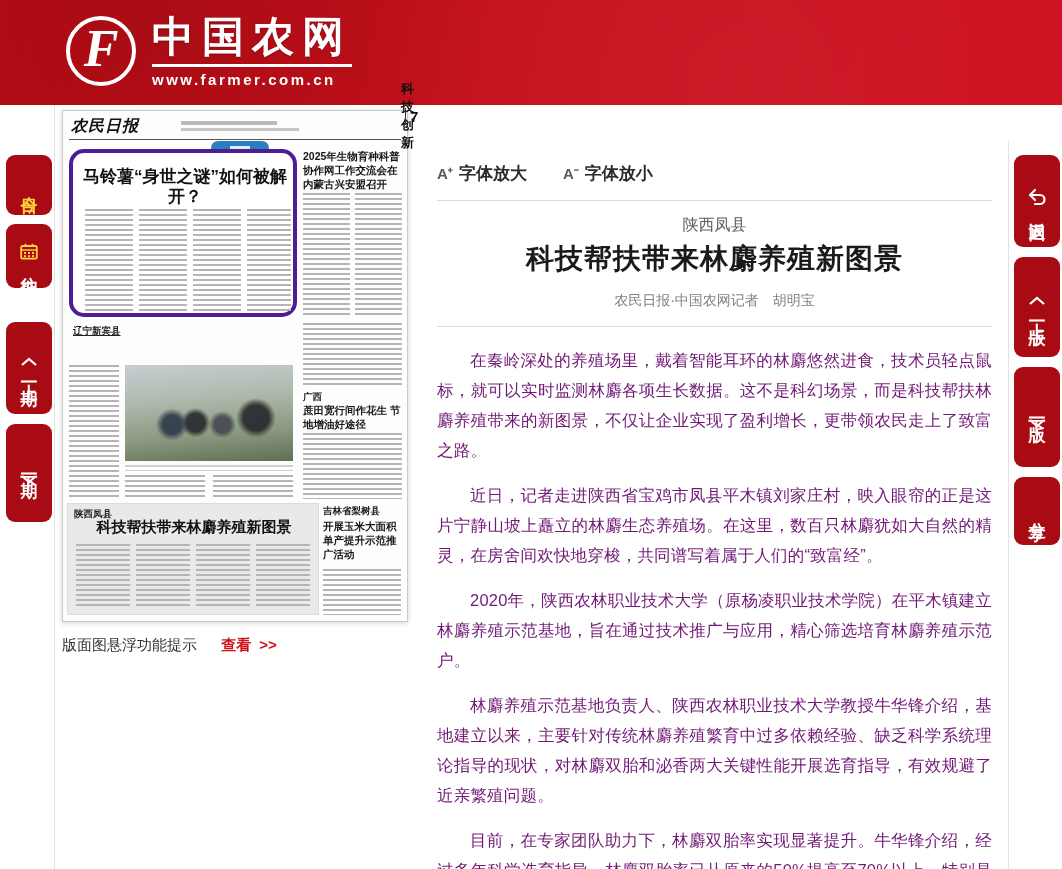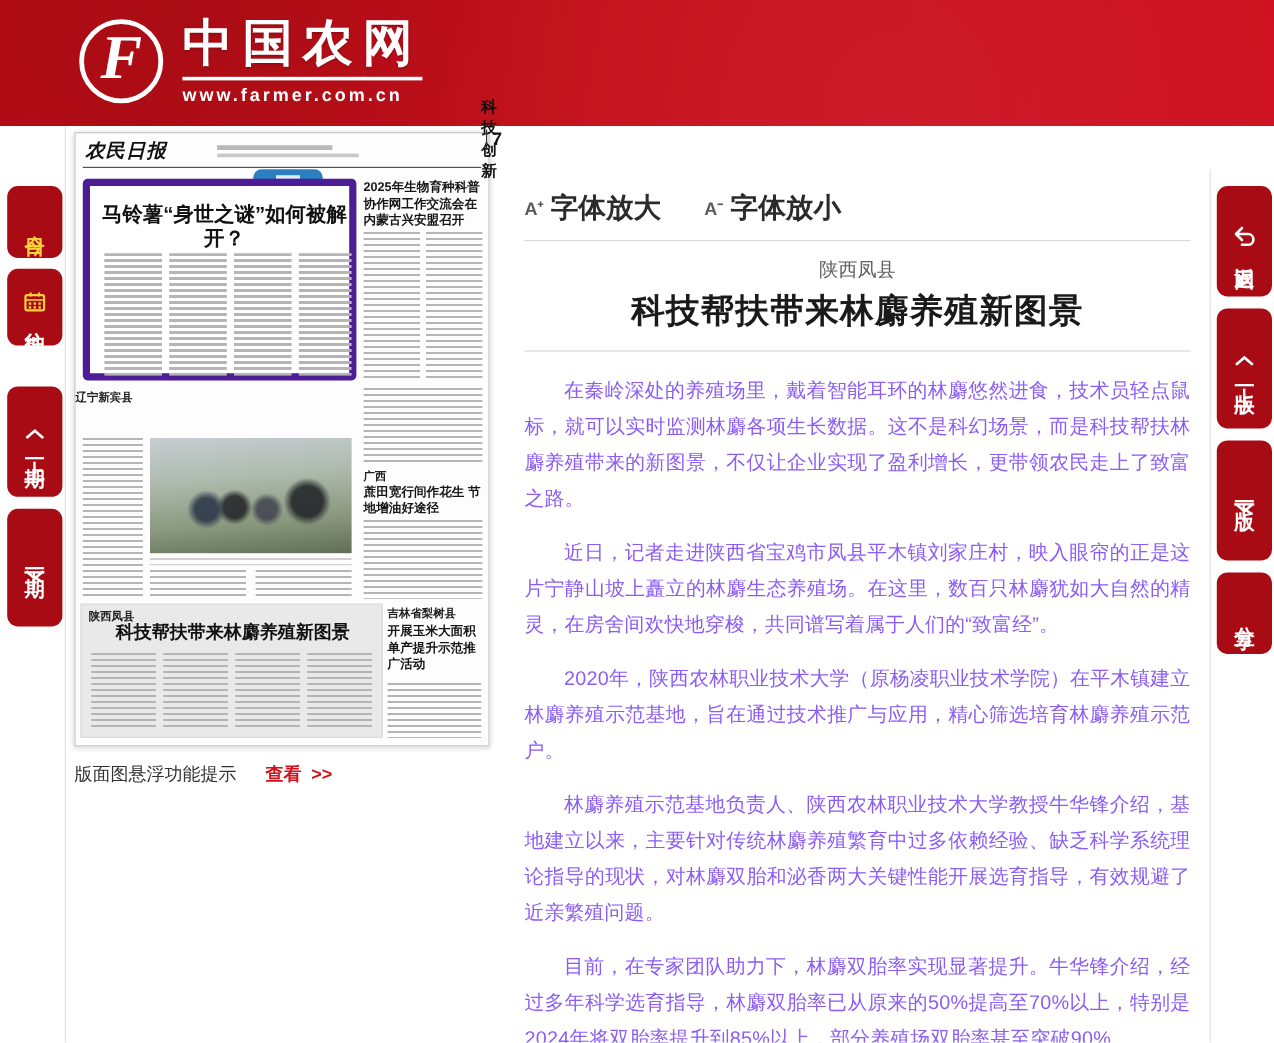--- a/index.html
+++ b/index.html
@@ -46,21 +46,21 @@
   .thumb *{position:absolute;}
   .np-masthead{left:8px;top:5px;font-family:"Liberation Serif",serif;font-style:italic;font-weight:bold;font-size:16px;color:#111;letter-spacing:1px;}
   .np-meta1{left:118px;top:10px;width:96px;height:4px;background:#b9b9b9;}
   .np-meta2{left:118px;top:17px;width:118px;height:3px;background:#c8c8c8;}
   .np-section{right:6px;top:5px;display:flex;align-items:center;position:absolute;}
   .np-section .sec{font-size:13px;font-weight:bold;color:#111;letter-spacing:1px;}
   .np-section .pg{font-size:15px;font-weight:bold;color:#111;border-left:1px solid #333;margin-left:4px;padding-left:4px;}
   .np-rule{left:6px;top:28px;width:332px;height:1px;background:#555;}
   .np-badge{left:148px;top:30px;width:58px;height:14px;border-radius:7px;background:#2a7fc0;}
   .np-badge i{position:absolute;left:19px;top:5px;width:20px;height:3px;background:rgba(255,255,255,.85);}
-  .np-bluebox{left:6px;top:38px;width:228px;height:168px;border:6px solid #4c1d95;border-radius:4px;background:#fff;}
+  .np-bluebox{left:6px;top:38px;width:228px;height:168px;border:4px solid #4c1d95;border-radius:15px;background:#fff;}
   .np-h1{left:8px;top:14px;width:208px;text-align:center;font-weight:bold;font-size:17px;color:#111;line-height:1.2;}
   .tx{background-image:repeating-linear-gradient(to bottom,#b5b5b5 0 2px,transparent 2px 5px);}
   .txl{background-image:repeating-linear-gradient(to bottom,#cfcfcf 0 2px,transparent 2px 5px);}
   .np-h2{left:240px;top:38px;width:99px;font-weight:bold;font-size:10.5px;color:#161616;line-height:1.35;}
   .np-region{font-weight:bold;font-size:9.5px;color:#222;}
   .np-h3{left:6px;top:228px;width:232px;text-align:center;font-weight:bold;font-size:16px;color:#111;}
   .np-photo{left:62px;top:254px;width:168px;height:96px;
     background-image:radial-gradient(circle at 28% 62%, rgba(40,50,70,.85) 0 7%, transparent 12%),
       radial-gradient(circle at 42% 60%, rgba(25,25,30,.8) 0 8%, transparent 13%),
       radial-gradient(circle at 58% 62%, rgba(60,60,75,.8) 0 7%, transparent 12%),
@@ -75,27 +75,27 @@
   
   .thumb-caption{position:absolute;left:62px;top:636px;font-size:15px;color:#333;}
   .thumb-caption .lk{color:var(--link-red,#d0111b);font-weight:bold;margin-left:20px;cursor:pointer;}
   .thumb-caption .ar{color:var(--link-red,#d0111b);font-weight:bold;margin-left:4px;}
 
   
   .article{position:absolute;left:437px;top:158px;width:555px;}
   .controls{display:flex;gap:36px;align-items:center;height:30px;margin-bottom:12px;}
   .ctrl{display:flex;align-items:center;gap:6px;cursor:pointer;}
   .ctrl .aicon{font-size:15px;font-weight:bold;color:#5a5a5a;}
-  .ctrl .clabel{font-size:23px;font-weight:bold;color:#2b2b2b;}
+  .ctrl .clabel{font-size:17px;font-weight:bold;color:#2b2b2b;}
   .hr{height:1px;background:#d9d9d9;width:100%;}
   .kicker{margin:14px 0 4px;text-align:center;font-size:16px;color:#5f5f5f;}
   .title{margin:4px 0 14px;text-align:center;font-size:28px;font-weight:bold;color:#1a1a1a;letter-spacing:1px;}
   .byline{margin-bottom:16px;text-align:center;font-size:14px;color:#828282;}
   .paras{margin-top:18px;}
-  .paras p{font-size:16.5px;line-height:30px;color:#8b5cf6;text-indent:2em;text-align:justify;margin-bottom:15px;letter-spacing:.2px;}
+  .paras p{font-size:16.5px;line-height:30px;color:#701a75;text-indent:2em;text-align:justify;margin-bottom:15px;letter-spacing:.2px;}
 </style>
 </head>
 <body>
 
 <div id="stage">
 
   <div class="header">
     <div class="logo">
       <div class="logo-circle">
         <span>F</span>
@@ -202,21 +202,21 @@
       <div class="tx" style="left:12px;top:56px;width:48px;height:102px;"></div>
       <div class="tx" style="left:66px;top:56px;width:48px;height:102px;"></div>
       <div class="tx" style="left:120px;top:56px;width:48px;height:102px;"></div>
       <div class="tx" style="left:174px;top:56px;width:44px;height:102px;"></div>
     </div>
 
     <div class="np-h2">2025年生物育种科普协作网工作交流会在内蒙古兴安盟召开</div>
     <div class="tx" style="left:240px;top:82px;width:47px;height:124px;"></div>
     <div class="tx" style="left:292px;top:82px;width:47px;height:124px;"></div>
 
-    <div class="np-region" style="left:0;top:214px;">辽宁新宾县</div>
+    <div class="np-region" style="left:10px;top:214px;text-decoration:underline;">辽宁新宾县</div>
     <div class="tx" style="left:6px;top:254px;width:50px;height:134px;"></div>
     <div class="np-photo"></div>
     <div class="txl np-photocap"></div>
     <div class="tx" style="left:62px;top:364px;width:80px;height:24px;"></div>
     <div class="tx" style="left:150px;top:364px;width:80px;height:24px;"></div>
 
     <div class="tx" style="left:240px;top:212px;width:99px;height:62px;"></div>
     <div class="np-region" style="left:240px;top:280px;">广西</div>
     <div class="np-h4">蔗田宽行间作花生 节地增油好途径</div>
     <div class="tx" style="left:240px;top:322px;width:99px;height:66px;"></div>
@@ -248,20 +248,21 @@
         <span class="clabel">字体放大</span>
       </span>
       <span class="ctrl">
         <span class="aicon">A⁻</span>
         <span class="clabel">字体放小</span>
       </span>
     </div>
     <div class="hr"></div>
     <div class="kicker">陕西凤县</div>
     <h1 class="title">科技帮扶带来林麝养殖新图景</h1>
+    <div class="byline">农民日报·中国农网记者　胡明宝</div>
     <div class="hr"></div>
     <div class="paras">
       <p>在秦岭深处的养殖场里，戴着智能耳环的林麝悠然进食，技术员轻点鼠标，就可以实时监测林麝各项生长数据。这不是科幻场景，而是科技帮扶林麝养殖带来的新图景，不仅让企业实现了盈利增长，更带领农民走上了致富之路。</p>
       <p>近日，记者走进陕西省宝鸡市凤县平木镇刘家庄村，映入眼帘的正是这片宁静山坡上矗立的林麝生态养殖场。在这里，数百只林麝犹如大自然的精灵，在房舍间欢快地穿梭，共同谱写着属于人们的“致富经”。</p>
       <p>2020年，陕西农林职业技术大学（原杨凌职业技术学院）在平木镇建立林麝养殖示范基地，旨在通过技术推广与应用，精心筛选培育林麝养殖示范户。</p>
       <p>林麝养殖示范基地负责人、陕西农林职业技术大学教授牛华锋介绍，基地建立以来，主要针对传统林麝养殖繁育中过多依赖经验、缺乏科学系统理论指导的现状，对林麝双胎和泌香两大关键性能开展选育指导，有效规避了近亲繁殖问题。</p>
       <p>目前，在专家团队助力下，林麝双胎率实现显著提升。牛华锋介绍，经过多年科学选育指导，林麝双胎率已从原来的50%提高至70%以上，特别是2024年将双胎率提升到85%以上，部分养殖场双胎率甚至突破90%。</p>
 
     </div>
   </div>

